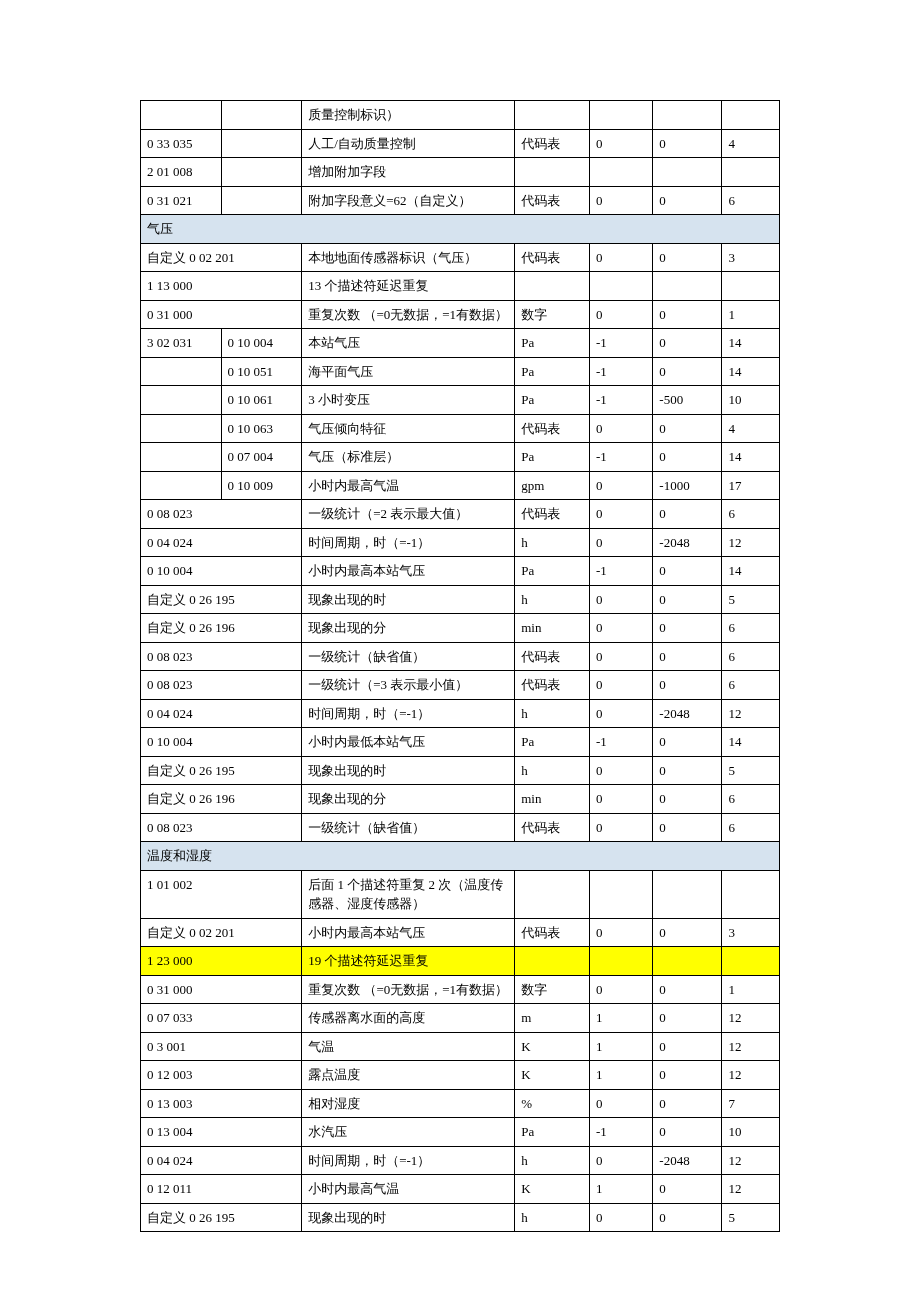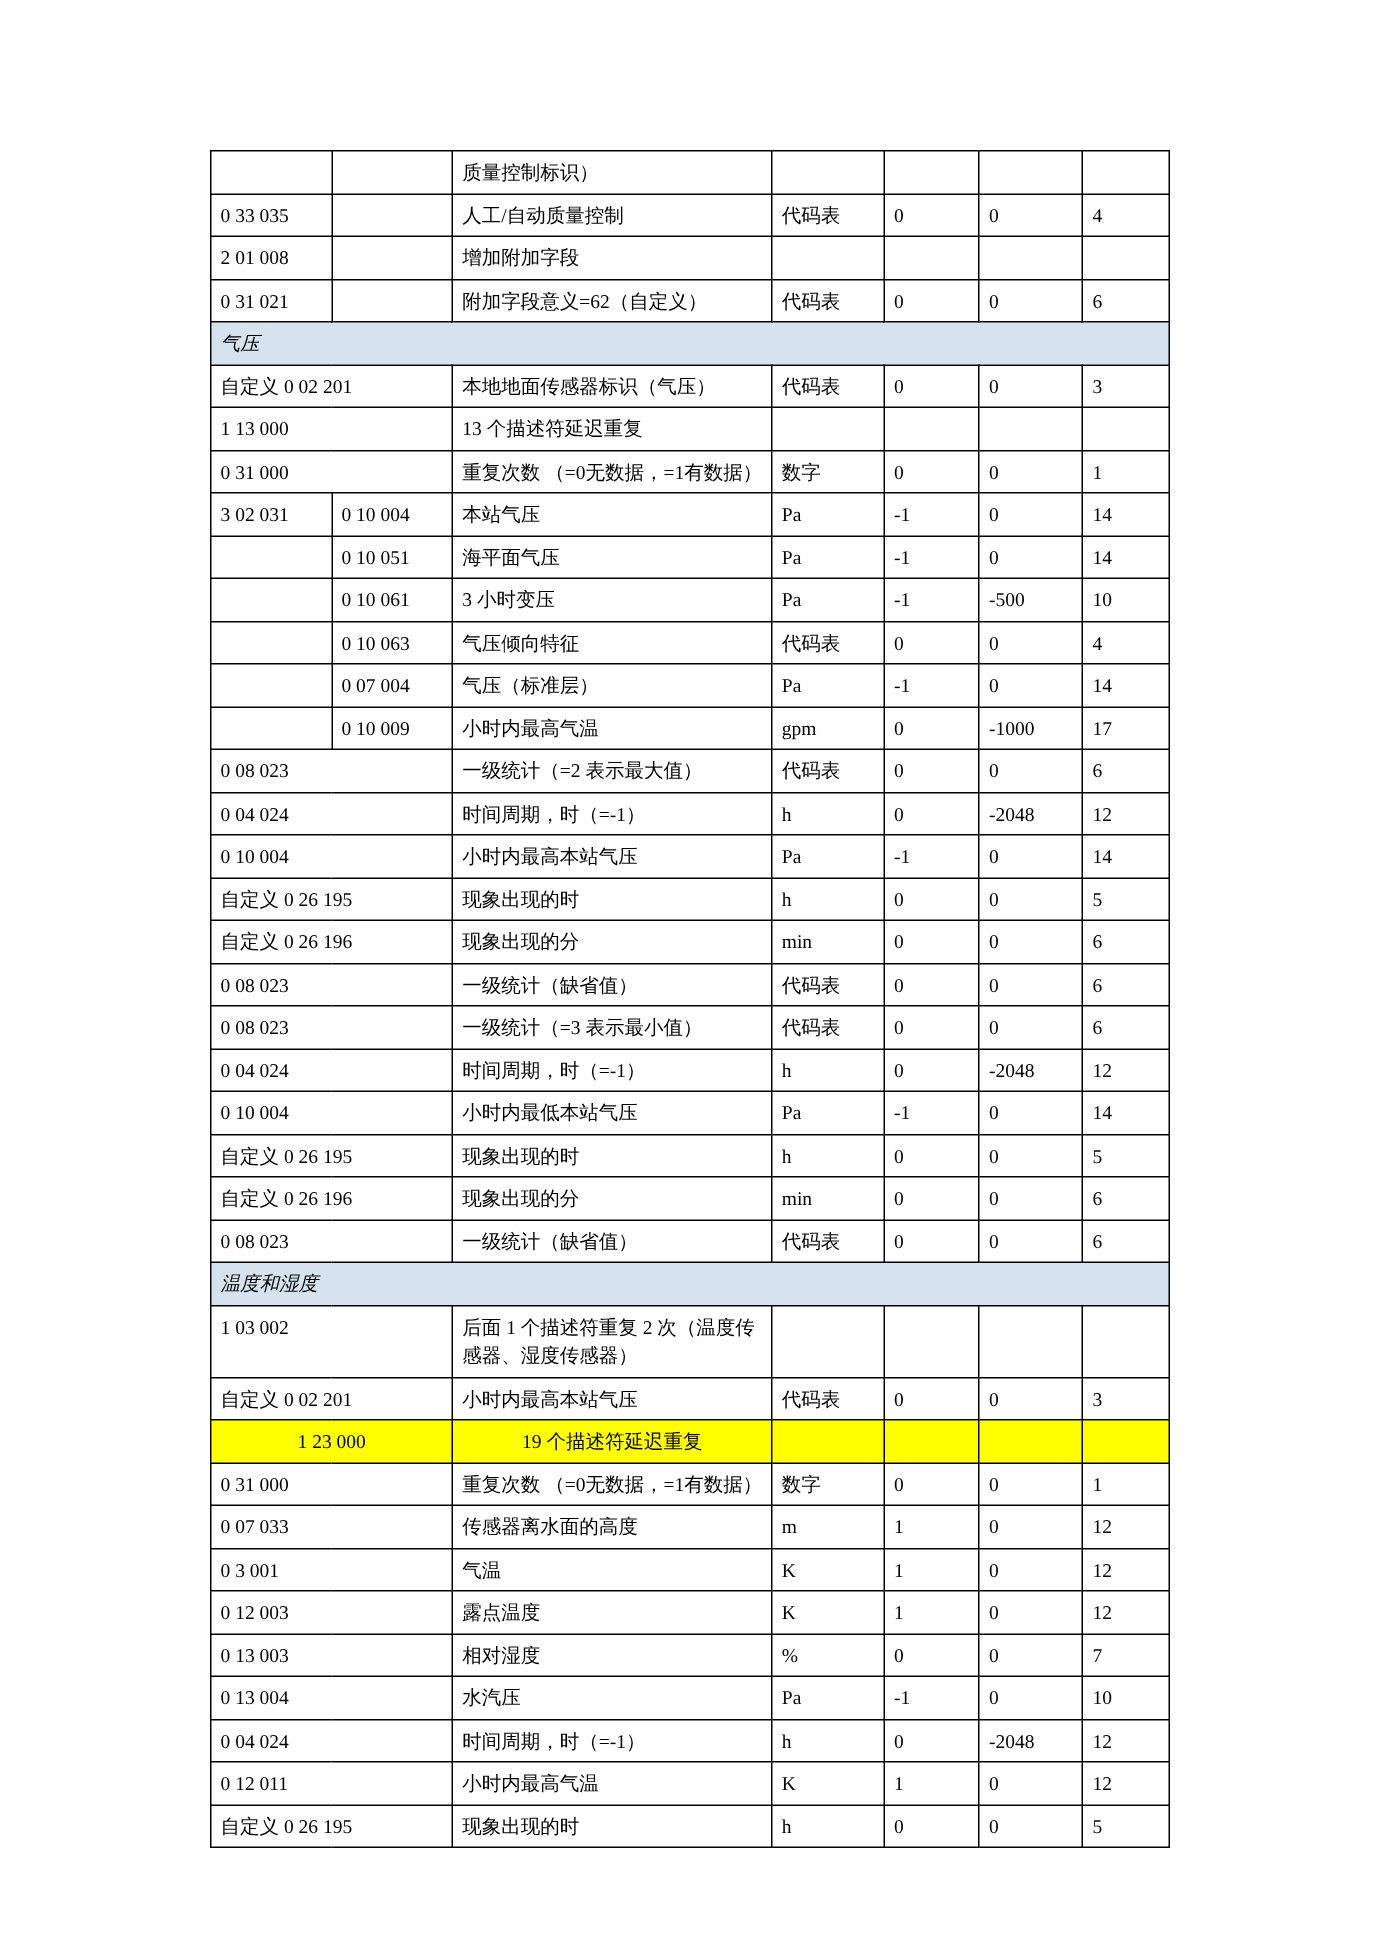--- a/index.html
+++ b/index.html
@@ -28,25 +28,23 @@
   }
   .c1 { width: 70px; }
   .c2 { width: 70px; }
   .c3 { width: 185px; }
   .c4 { width: 65px; }
   .c5 { width: 55px; }
   .c6 { width: 60px; }
   .c7 { width: 50px; }
   .section td {
     background: #d6e3ef;
-    font-style: italic;
   }
   .hl td {
     background: #ffff00;
-    text-align: center;
   }
 </style>
 </head>
 <body>
 
 <div class="page">
   <table>
     <colgroup>
       <col class="c1">
         <col class="c2">
@@ -267,21 +265,21 @@
           <td>一级统计（缺省值）</td>
           <td>代码表</td>
           <td>0</td>
           <td>0</td>
           <td>6</td>
         </tr>
         <tr class="section">
           <td colspan="7">温度和湿度</td>
         </tr>
         <tr>
-          <td colspan="2">1 03 002</td>
+          <td colspan="2">1 01 002</td>
           <td>后面 1 个描述符重复 2 次（温度传感器、湿度传感器）</td>
           <td></td>
           <td></td>
           <td></td>
           <td></td>
         </tr>
         <tr>
           <td colspan="2">自定义 0 02 201</td>
           <td>小时内最高本站气压</td>
           <td>代码表</td>

